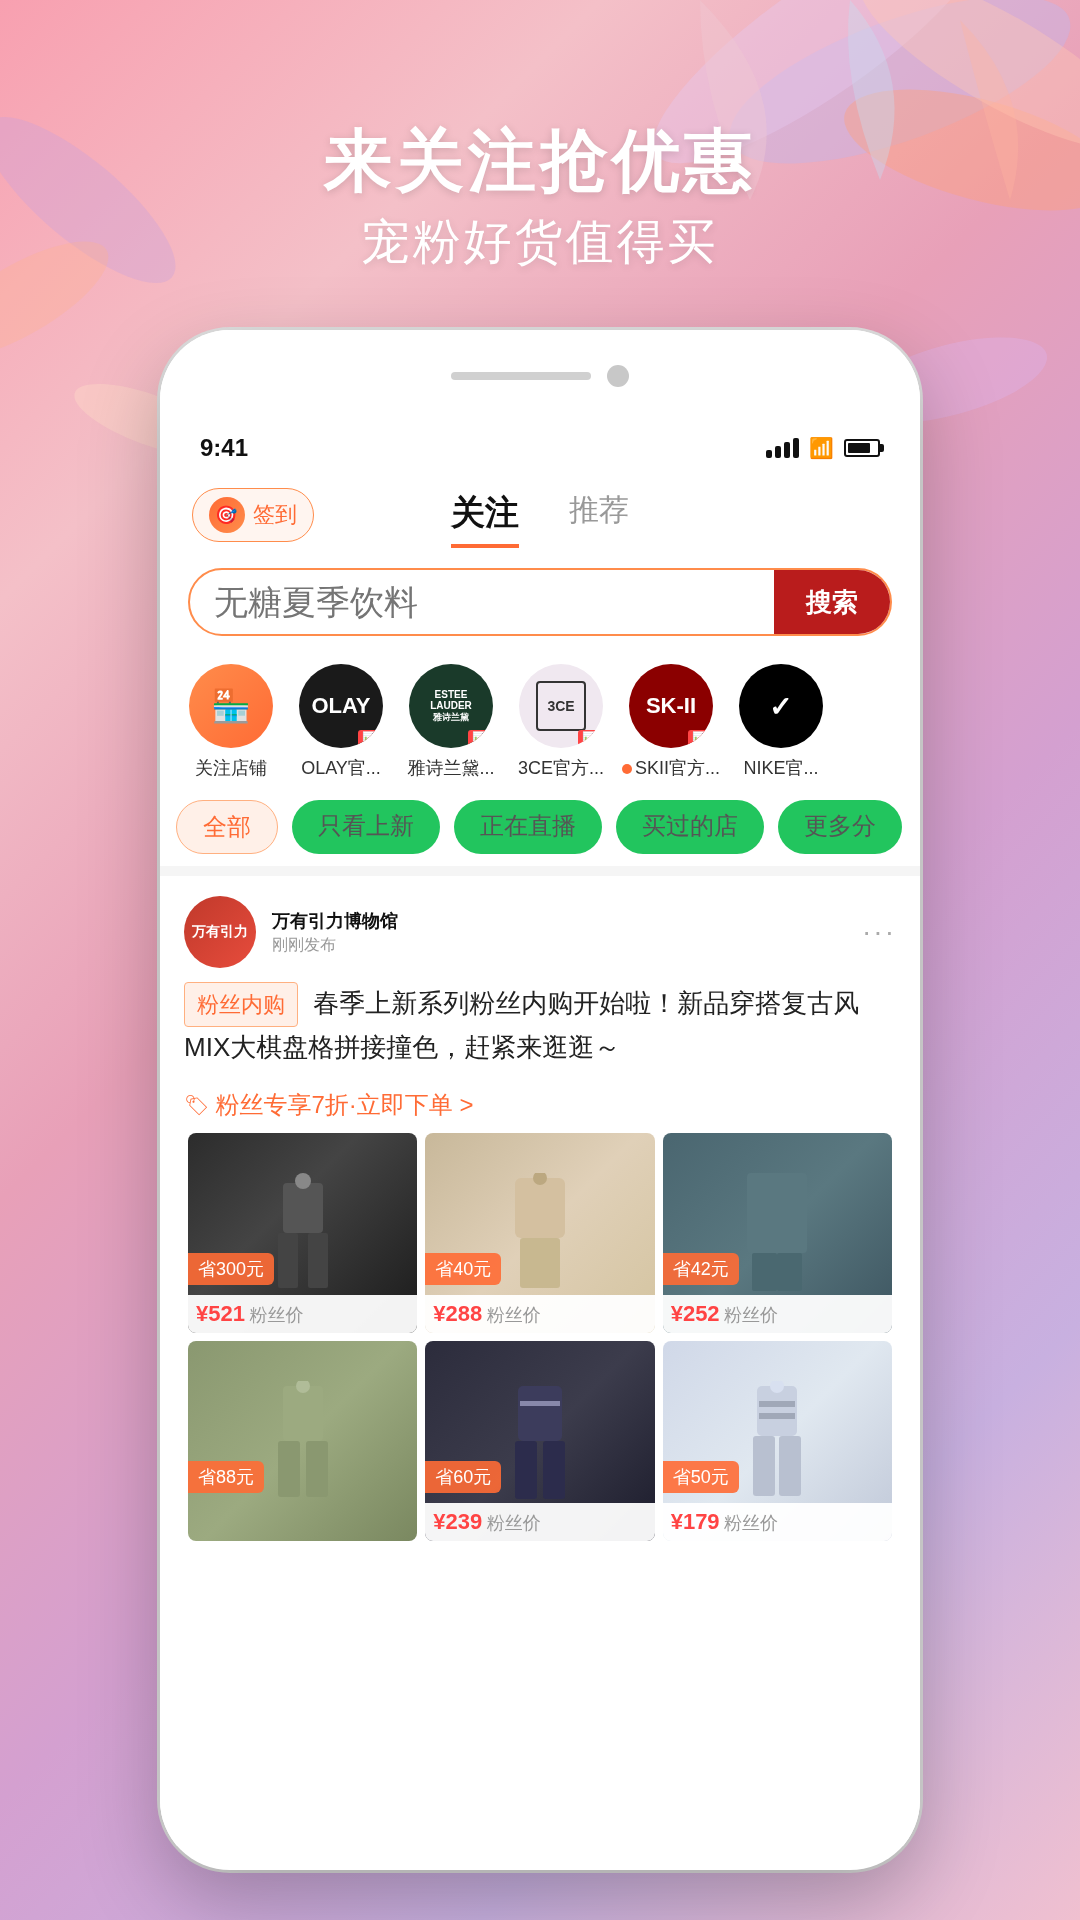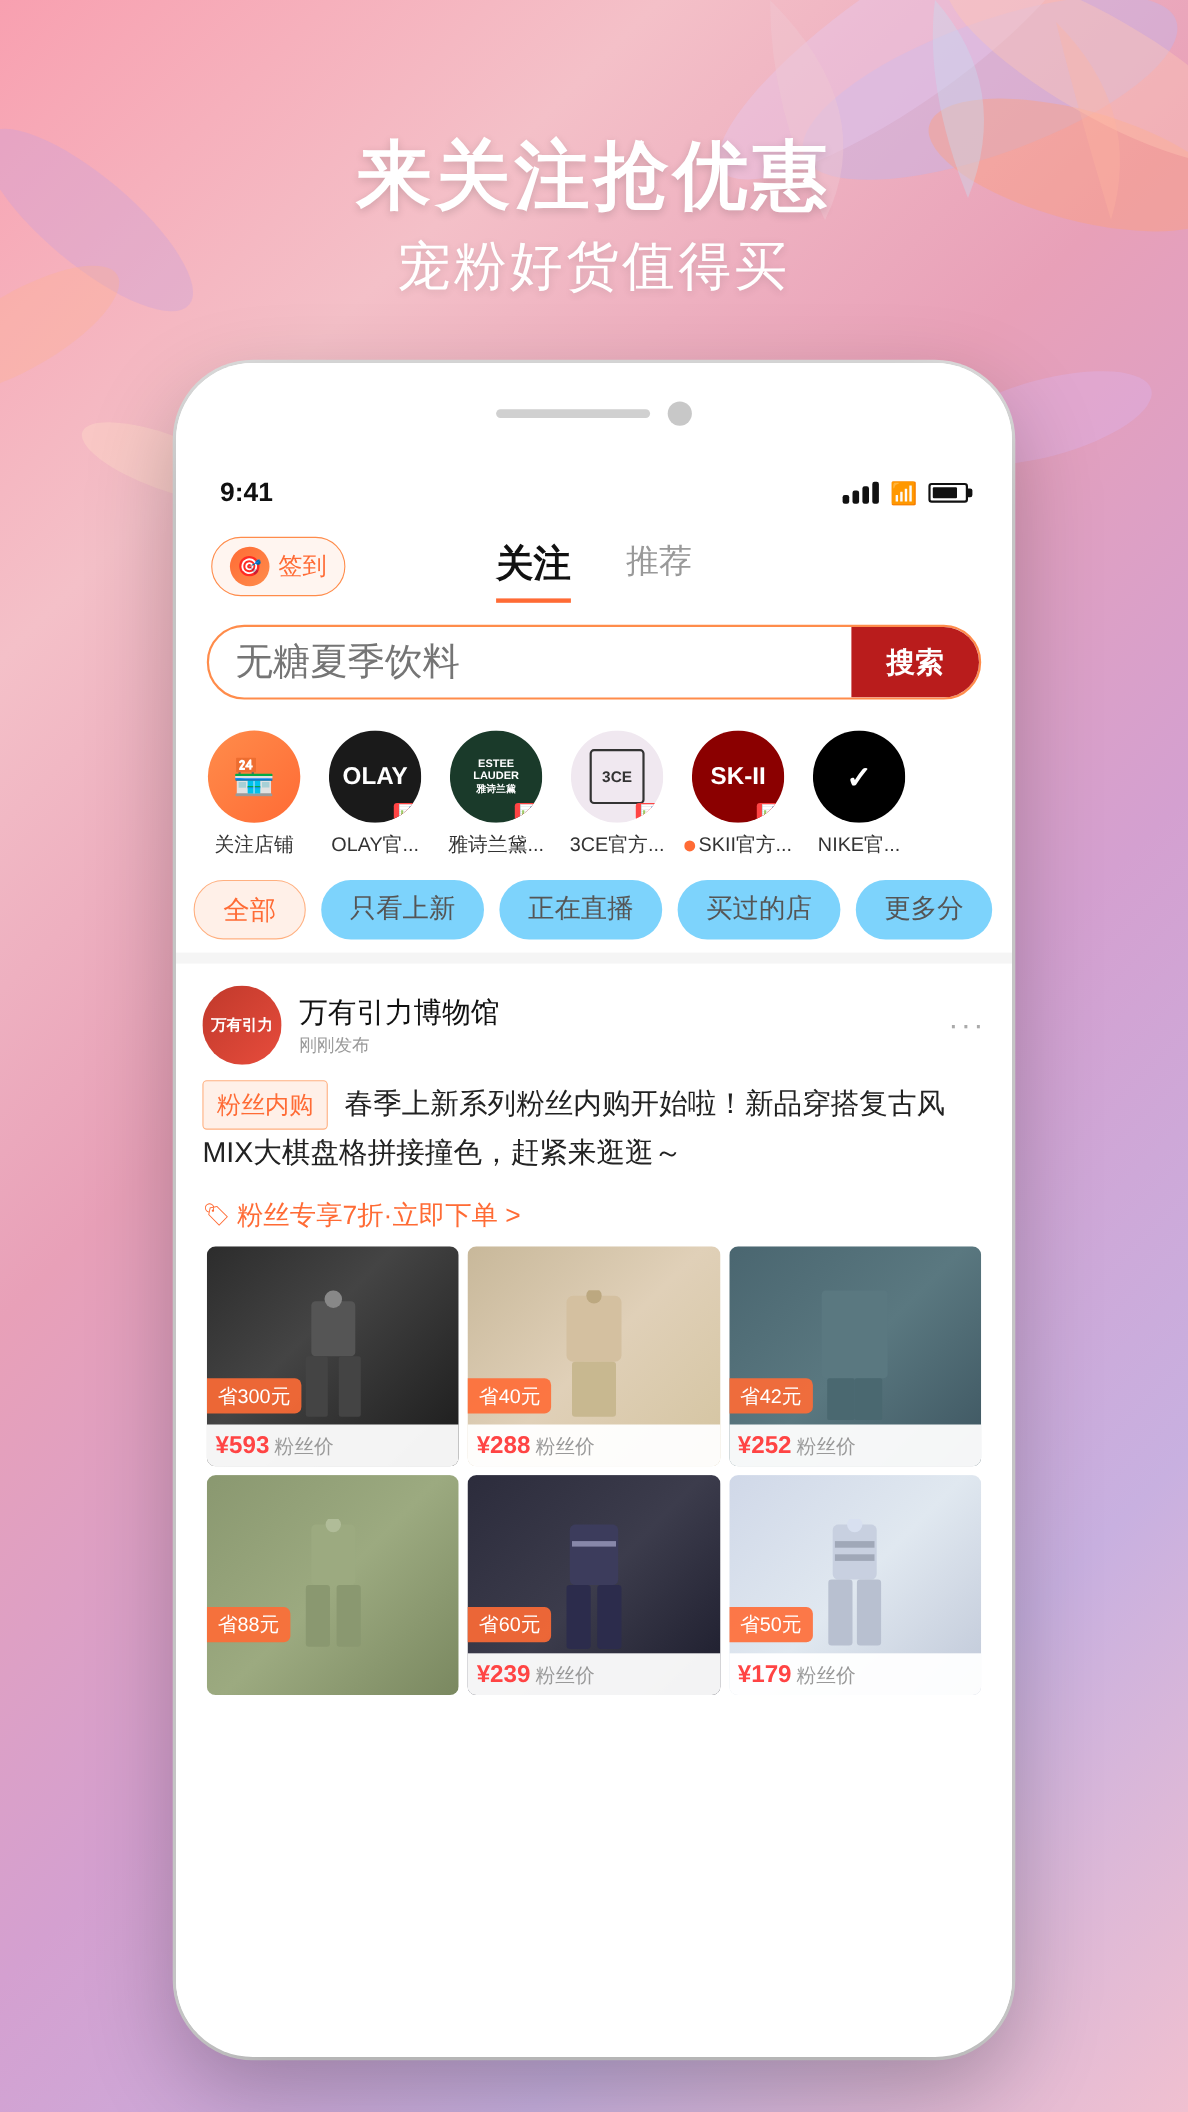--- a/index.html
+++ b/index.html
@@ -328,21 +328,21 @@
       white-space: nowrap;
     }
 
     .filter-tab.active {
       background: #fff0e8;
       color: #ff6b35;
       border: 1px solid #ffb080;
     }
 
     .filter-tab.inactive {
-      background: #7dd3fc;
+      background: #22c55e;
       color: #555;
     }
 
     
     .post-card {
       padding: 20px 24px 16px;
       border-top: 10px solid #f5f5f5;
     }
 
     .post-header {
@@ -374,22 +374,22 @@
       color: white;
       font-size: 20px;
       font-weight: 700;
     }
 
     .post-meta {
       flex: 1;
     }
 
     .post-author {
-      font-size: 26px;
-      font-weight: 400;
+      font-size: 18px;
+      font-weight: 700;
       color: #111;
     }
 
     .post-time {
       font-size: 16px;
       color: #999;
       margin-top: 2px;
     }
 
     .post-more {
@@ -709,21 +709,21 @@
 
                 <svg width="80" height="120" viewBox="0 0 80 120">
                   <rect x="20" y="10" width="40" height="50" rx="4" fill="#555"></rect>
                   <rect x="15" y="60" width="20" height="55" rx="2" fill="#444"></rect>
                   <rect x="45" y="60" width="20" height="55" rx="2" fill="#444"></rect>
                   <circle cx="40" cy="8" r="8" fill="#888"></circle>
                 </svg>
               </div>
               <div class="product-save-badge">省300元</div>
               <div class="product-price-row">
-                <span class="product-price">¥593</span>
+                <span class="product-price">¥521</span>
                 <span class="product-price-label">粉丝价</span>
               </div>
             </div>
 
             <div class="product-item">
               <div class="product-img product-img-2">
                 <svg width="80" height="120" viewBox="0 0 80 120">
                   <rect x="15" y="5" width="50" height="60" rx="6" fill="#d4c0a0"></rect>
                   <rect x="20" y="65" width="40" height="50" rx="3" fill="#c8b890"></rect>
                   <circle cx="40" cy="5" r="7" fill="#bca880"></circle>

